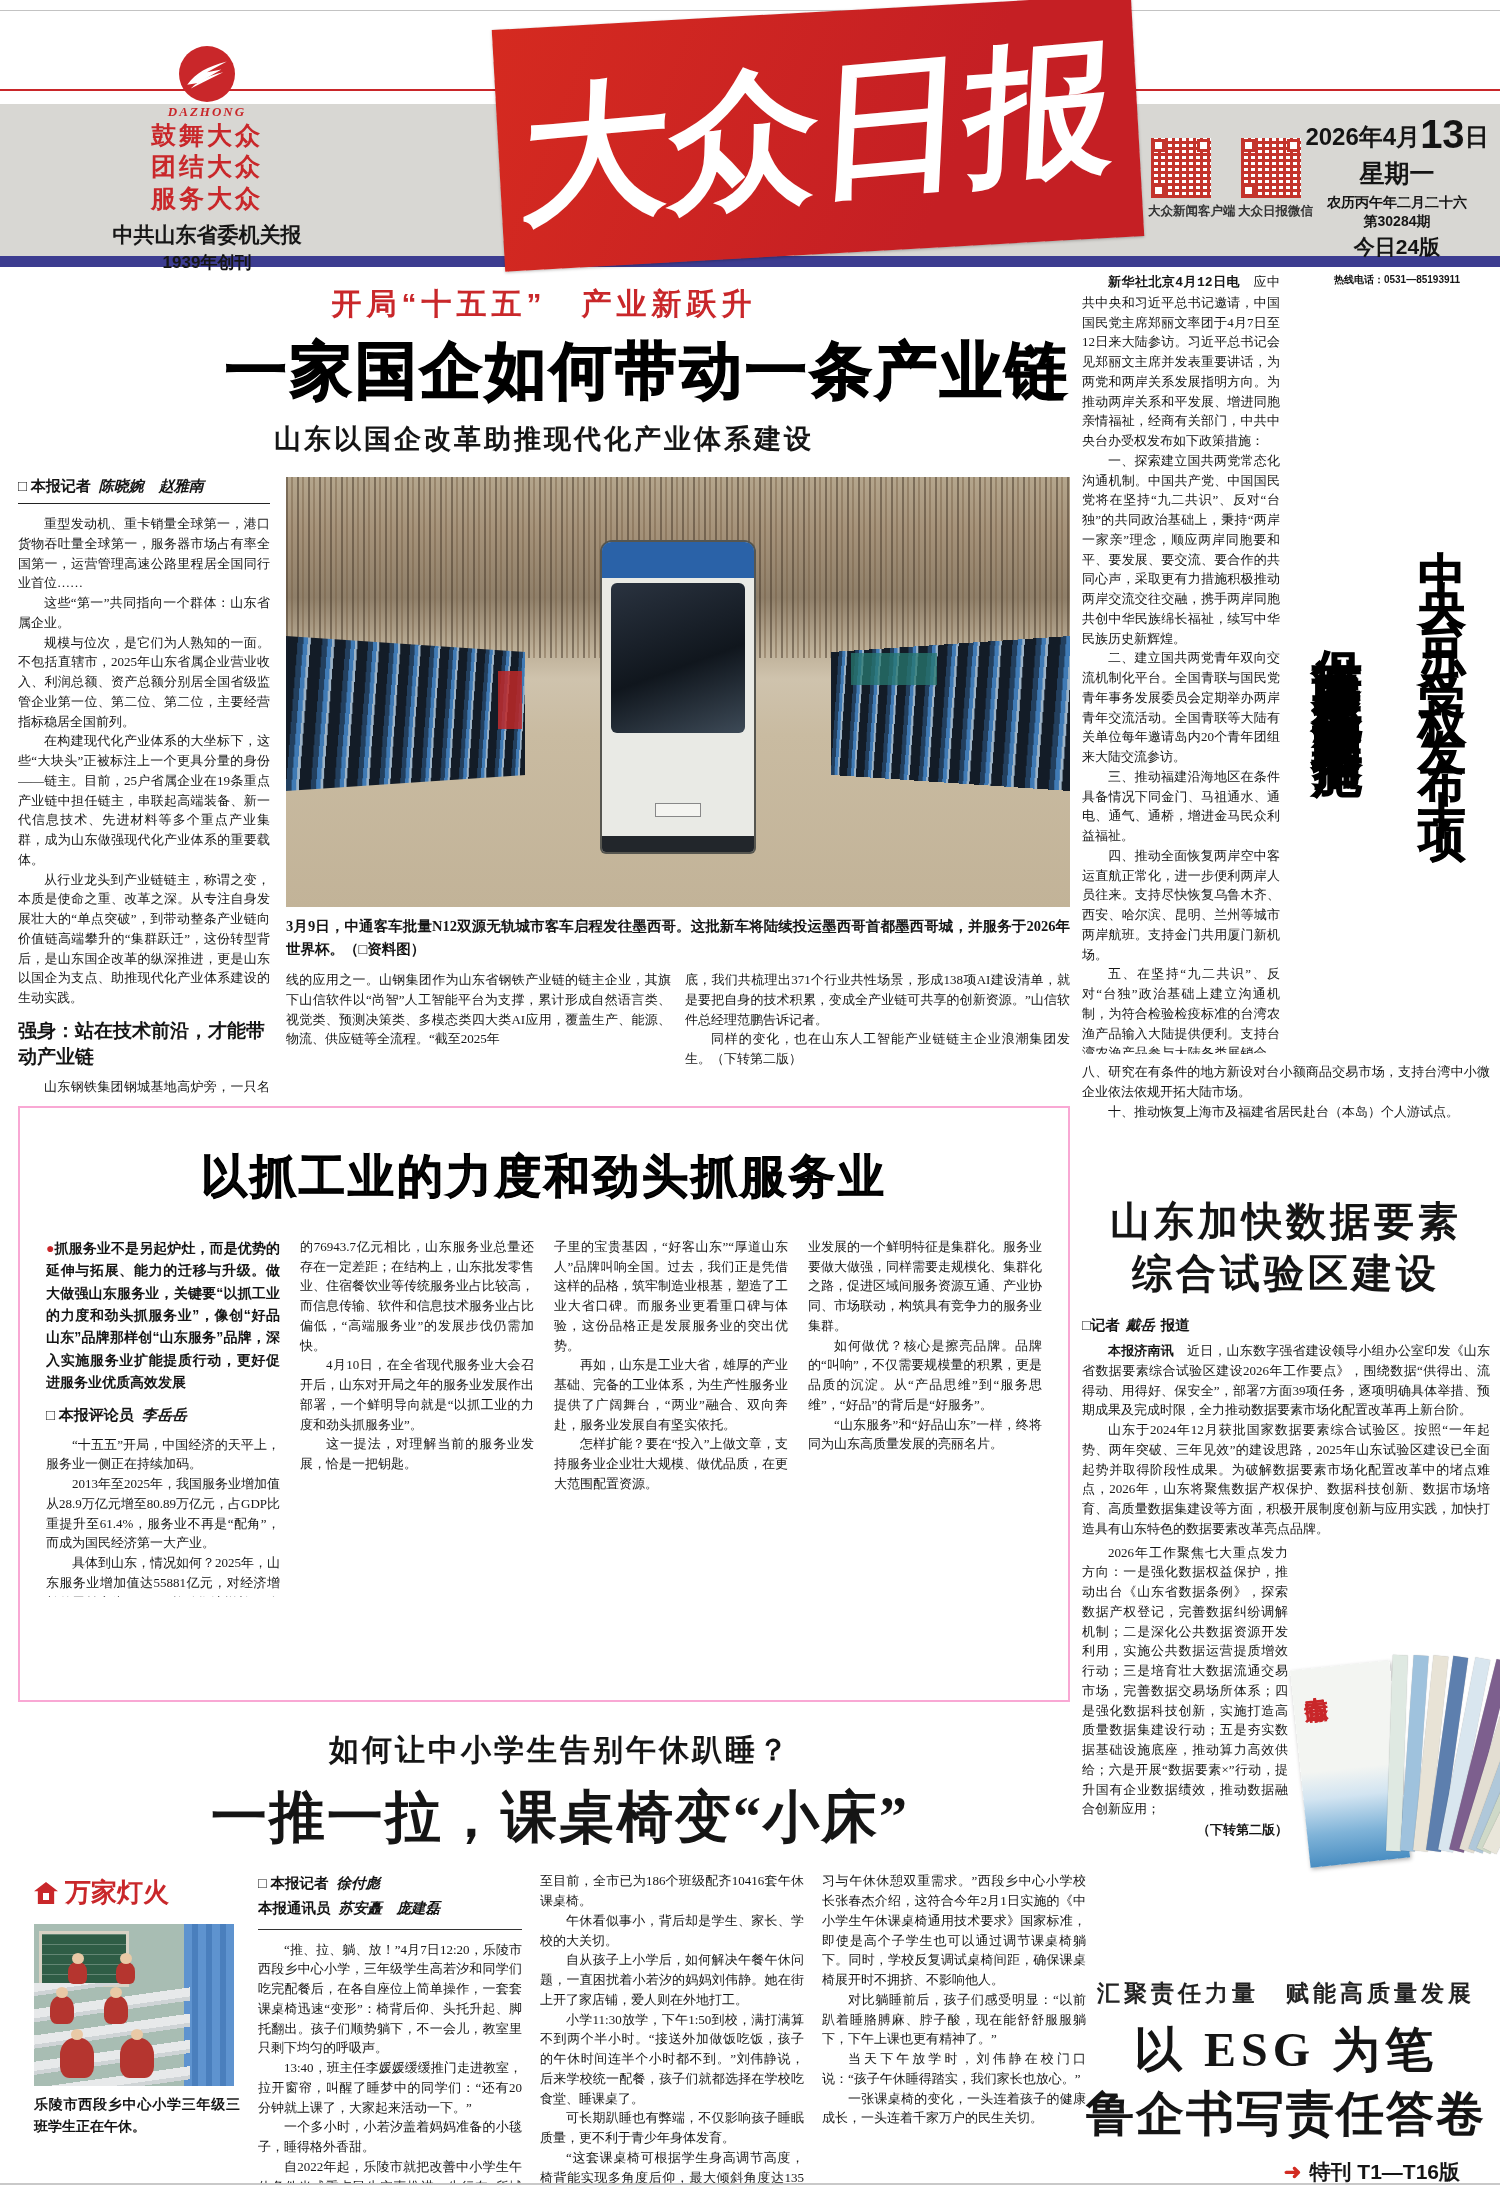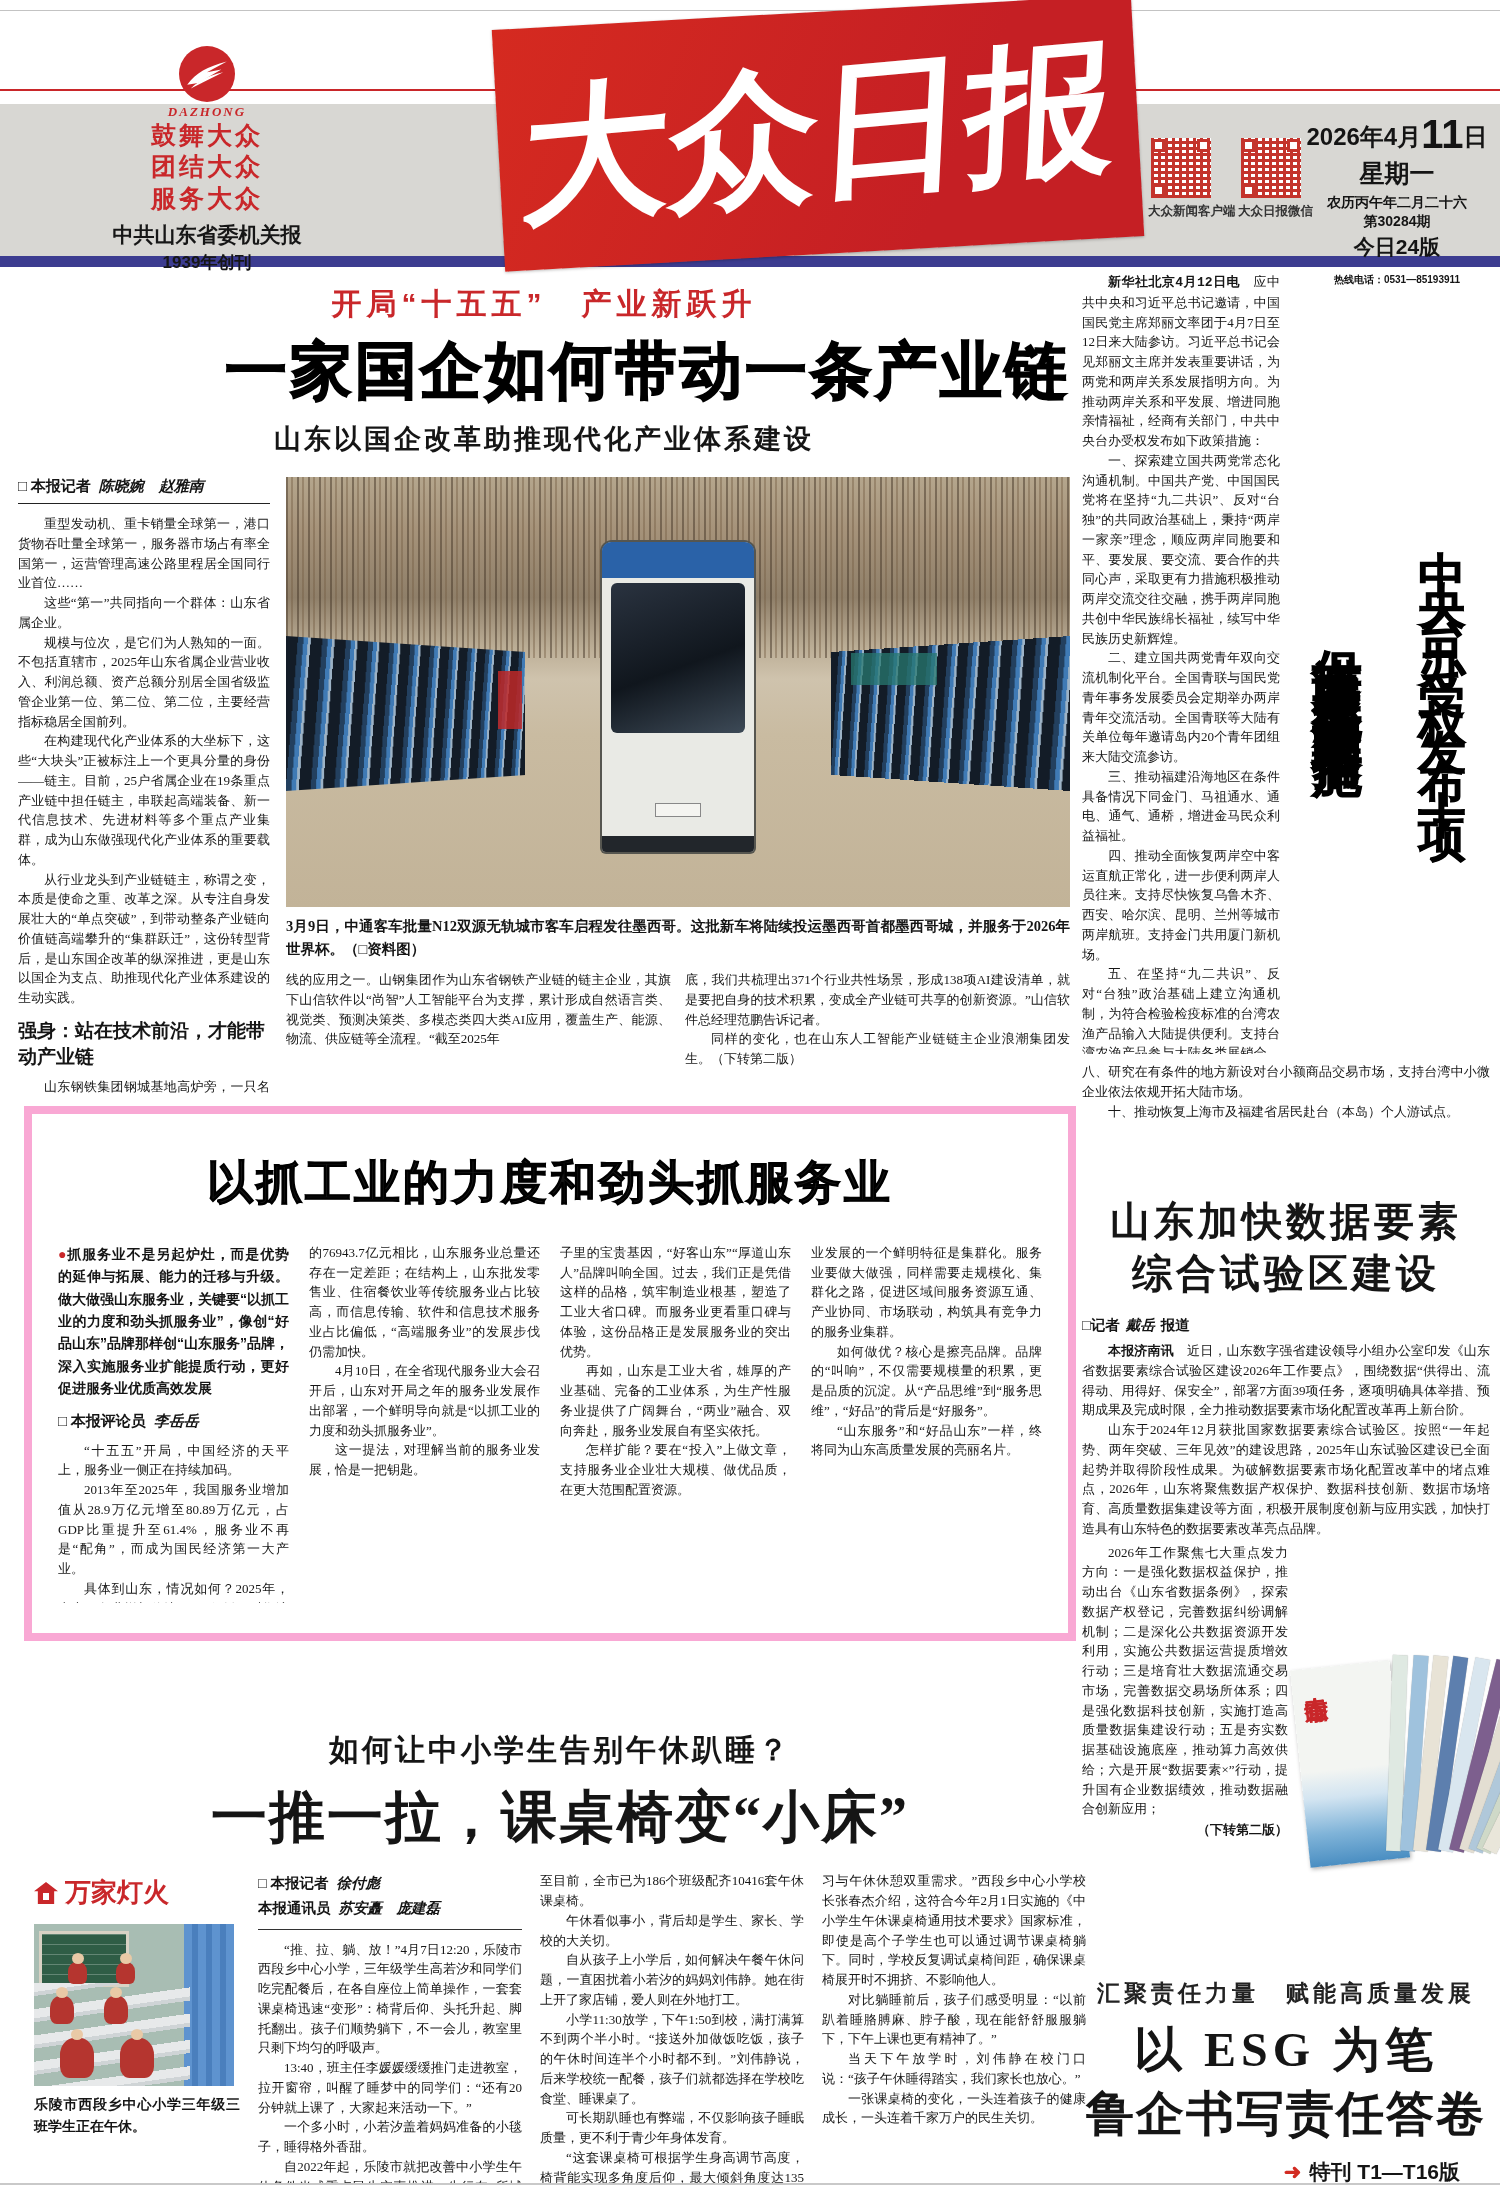--- a/index.html
+++ b/index.html
@@ -68,21 +68,21 @@
   .busrow.right{right:0;transform:perspective(420px) rotateY(-20deg);transform-origin:right center;}
   .main-bus{position:absolute;left:50%;top:15%;width:152px;height:310px;transform:translateX(-50%);
     background:#e9eae5;border-radius:10px 10px 4px 4px;box-shadow:0 0 0 2px #565650;}
   .main-bus .roof{height:36px;background:#2a62a8;border-radius:9px 9px 0 0;}
   .main-bus .glass{margin:5px 9px 0;height:150px;background:linear-gradient(160deg,#2a3340,#10161d 55%,#3d4a57);border-radius:6px;}
   .main-bus .plate{width:44px;height:12px;background:#f4f4f0;border:1px solid #888;margin:70px auto 0;}
   .main-bus .bumper{position:absolute;bottom:0;left:0;right:0;height:16px;background:#22262b;border-radius:0 0 4px 4px;}
   .red-banner{position:absolute;left:27%;top:45%;width:24px;height:58px;background:rgba(190,40,40,.85);}
   .teal-shed{position:absolute;right:17%;top:41%;width:86px;height:32px;background:rgba(40,120,112,.75);}
   
-  .commentary{position:absolute;left:24px;top:1106px;width:1052px;height:535px;border:8px solid #f9a8d4;
+  .commentary{position:absolute;left:18px;top:1106px;width:1052px;height:596px;border:2px solid #f9a8d4;
               box-sizing:border-box;padding:16px 26px;}
   .c-headline{text-align:center;font:900 46px/1.15 "Liberation Sans",sans-serif;letter-spacing:3px;
               margin-top:26px;-webkit-text-stroke:1px #000;}
   .c-body{display:flex;gap:20px;margin-top:34px;height:360px;overflow:hidden;}
   .c-body > div{flex:1;}
   .c-intro{font:700 14px/1.6 "Liberation Sans",sans-serif;text-align:justify;margin:0;}
   .c-intro .dot{color:#c9272a;}
   .c-byline{font:700 15px "Liberation Serif",serif;margin:12px 0 10px;}
   .c-byline .names{font-style:italic;margin-left:8px;}
   
@@ -199,21 +199,21 @@
             <i></i>
             <i></i>
             <i></i>
           </div>
         <div class="qr-label">大众日报微信</div>
       </div>
     </div>
 
     <div class="dateblock">
       <div class="dl1">
-        <span>2026年4月</span><span class="day">11</span><span>日</span>
+        <span>2026年4月</span><span class="day">13</span><span>日</span>
       </div>
       <div class="weekday">星期一</div>
       <div class="lunar">农历丙午年二月二十六</div>
       <div class="issue">第30284期</div>
       <div class="pages">今日24版</div>
       <div class="hotline">热线电话：0531—85193911</div>
     </div>
 
     <div class="blue-bar"></div>
   </header>

